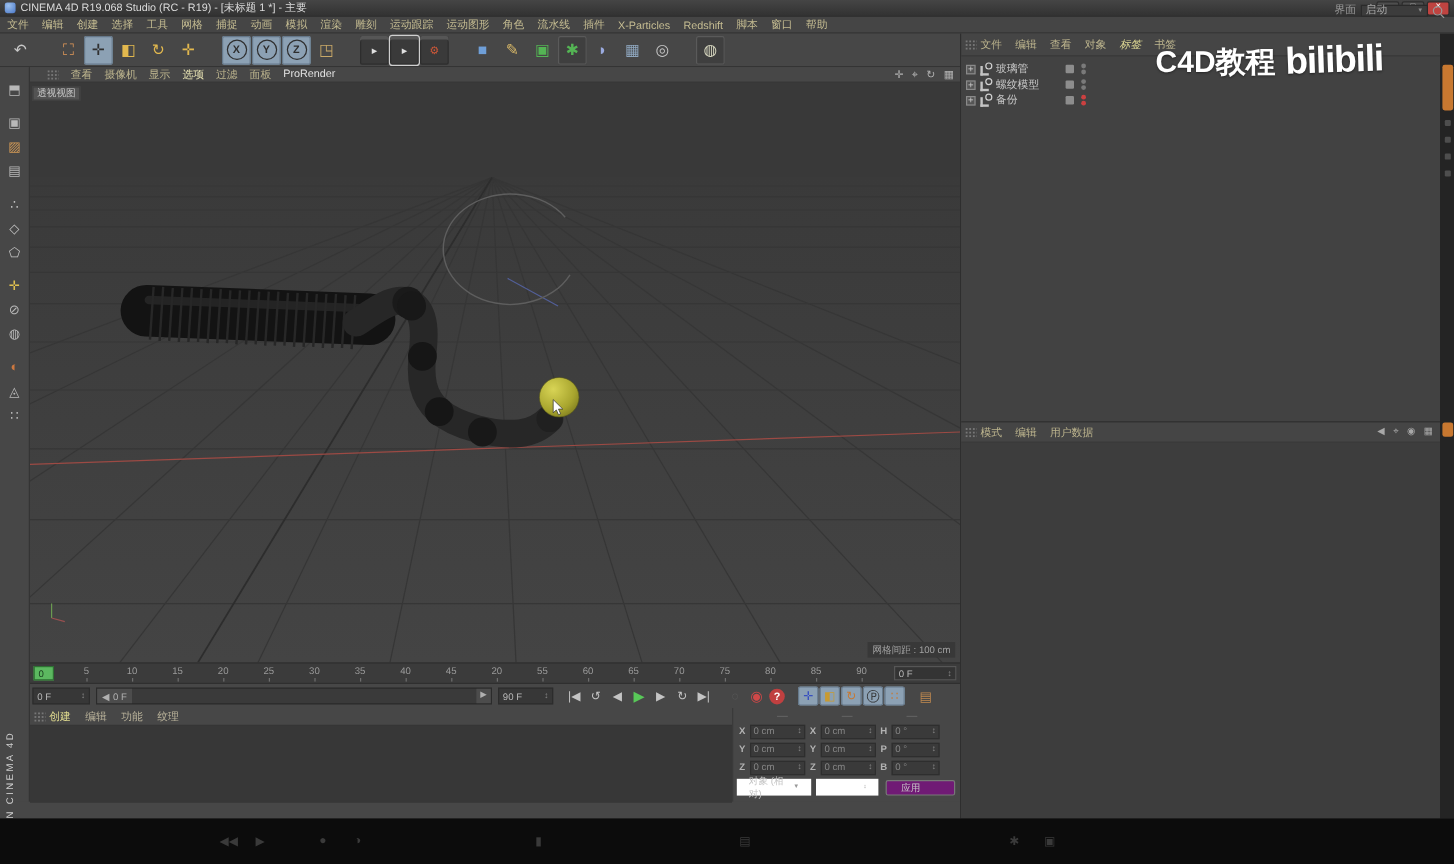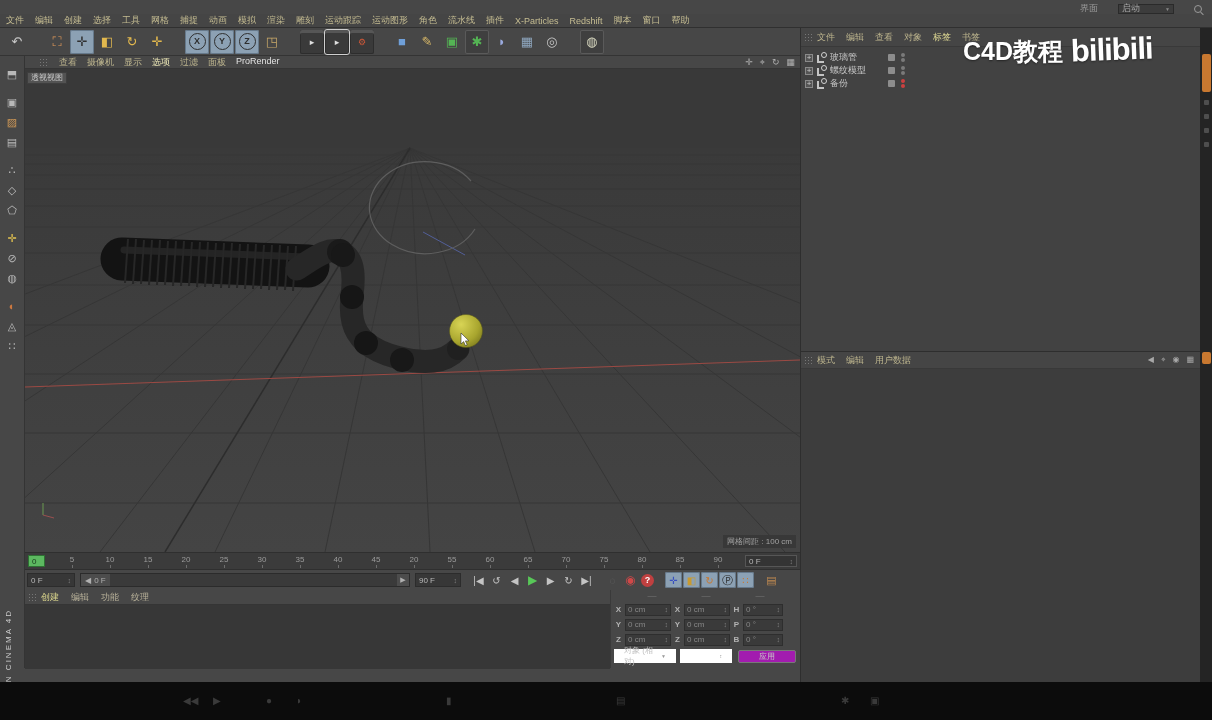--- a/index.html
+++ b/index.html
@@ -11,21 +11,21 @@
   .app-icon{width:9px;height:9px;border-radius:2px;background:radial-gradient(circle at 35% 30%,#9cc0ee,#4a78c8);flex:0 0 auto;}
   .title-text{color:#dcdcdc;white-space:nowrap;}
   .win-btns{margin-left:auto;display:flex;gap:2px;}
   .win-btn{width:17px;height:10px;border-radius:2px;background:#4e4e4e;border:1px solid #2c2c2c;color:#ccc;
            font-size:6px;line-height:9px;text-align:center;}
   .win-btn.close{background:#bf4340;color:#fff;}
   
   .menubar{position:absolute;left:0;top:14px;width:1212px;height:14px;background:#454545;border-bottom:1px solid #303030;
            display:flex;align-items:center;padding-left:6px;box-sizing:border-box;}
   .menubar .mi{margin-right:11px;color:#c6bd92;white-space:nowrap;}
-  .iface{position:absolute;right:10px;top:2px;display:flex;gap:20px;align-items:center;color:#9a9a9a;}
+  .iface{position:absolute;right:10px;top:2px;display:flex;gap:4px;align-items:center;color:#9a9a9a;}
   .iface-box{width:56px;height:10px;background:#3c3c3c;border:1px solid #2a2a2a;color:#a8a8a8;display:flex;align-items:center;
              padding:0 3px;box-sizing:border-box;}
   .iface-box .car{margin-left:auto;font-size:5px;color:#888;}
   .mag{width:6px;height:6px;border:1px solid #999;border-radius:50%;position:relative;}
   .mag::after{content:"";position:absolute;width:4px;height:1px;background:#999;transform:rotate(45deg);right:-3px;bottom:-2px;}
   
   .toolbar{position:absolute;left:0;top:28px;width:1212px;height:28px;background:#474747;border-bottom:1px solid #343434;
            display:flex;align-items:center;padding-left:5px;box-sizing:border-box;}
   .tb{width:24px;height:24px;display:flex;align-items:center;justify-content:center;font-size:13px;margin-right:1px;
       border-radius:2px;flex:0 0 auto;}
@@ -109,31 +109,31 @@
   .co-row{display:flex;align-items:center;height:15px;padding-left:3px;gap:2px;}
   .cl{width:9px;color:#b2b2b2;font-weight:bold;font-size:8px;text-align:center;flex:0 0 auto;}
   .cf{width:46px;height:12px;background:#3a3a3a;border:1px solid #2e2e2e;color:#868686;font-size:8px;display:flex;
       align-items:center;padding:0 2px;box-sizing:border-box;flex:0 0 auto;}
   .cf.c3{width:40px;}
   .co-bottom{display:flex;align-items:center;gap:4px;padding:2px 4px 0 3px;}
   .dd{width:62px;height:13px;background:#3f3f3f;border:7px solid #ffffff;color:#c2c2c2;font-size:8px;display:flex;
       align-items:center;padding:0 3px;box-sizing:border-box;}
   .dd .car{margin-left:auto;font-size:5px;color:#999;}
   .dd.dim{color:#6e6e6e;width:52px;}
-  .apply{width:58px;height:13px;background:#a21caf;border:1px solid #787878;border-radius:2px;color:#c8c8c8;
-         font-size:8px;text-align:center;line-height:12px;margin-left:auto;box-sizing:border-box;}
+  .apply{width:58px;height:13px;background:#701a75;border:1px solid #787878;border-radius:2px;color:#c8c8c8;
+         font-size:8px;line-height:12px;margin-left:auto;box-sizing:border-box;padding-left:12px;}
   
   .statusbar{position:absolute;left:0;top:668px;width:800px;height:14px;background:#474747;border-top:1px solid #353535;
              display:flex;align-items:center;color:#b4b4b4;padding-left:16px;box-sizing:border-box;}
   
   .right-panel{position:absolute;left:800px;top:28px;width:412px;height:654px;background:#454545;
                border-left:1px solid #2e2e2e;box-sizing:border-box;}
   .om-menu{height:18px;display:flex;gap:11px;align-items:center;padding-left:16px;border-bottom:1px solid #393939;position:relative;}
   .om-menu .mi{color:#bdb58e;}
-  .om-menu .mi.hl{color:#e0da94;}
+  .om-menu .mi.hl{color:#e0da94;font-style:italic;}
   .om-tree{height:304px;background:#424242;padding-top:4px;box-sizing:border-box;}
   .obj-row{display:flex;align-items:center;height:13px;padding-left:4px;gap:2px;color:#c8c8c8;}
   .expander{width:8px;height:8px;border:1px solid #8a8a8a;background:#555;font-size:8px;line-height:6px;text-align:center;
             color:#ccc;box-sizing:border-box;flex:0 0 auto;}
   .expander.none{border:none;background:none;}
   .obj-icon{width:12px;height:10px;position:relative;margin-right:1px;flex:0 0 auto;}
   .obj-icon.sweep::before{content:"";position:absolute;left:2px;top:2px;width:5px;height:6px;
                           border-left:2px solid #c4c4c4;border-bottom:2px solid #c4c4c4;}
   .obj-icon.sweep::after{content:"";position:absolute;right:0;top:-1px;width:4px;height:4px;border:1px solid #d2d2d2;border-radius:50%;}
   .obj-icon.spline{color:#d0d0d0;font-size:9px;line-height:10px;text-align:center;}
@@ -167,20 +167,29 @@
   .vb-icon:nth-of-type(5){left:446px;}
   .vb-icon:nth-of-type(6){left:616px;}
   .vb-icon:nth-of-type(7){left:841px;}
   .vb-icon:nth-of-type(8){left:870px;}
 </style>
 </head>
 <body>
 
 <div id="app">
 
+  <div class="titlebar">
+    <span class="app-icon"></span>
+    <span class="title-text">CINEMA 4D R19.068 Studio (RC - R19) - [未标题 1 *] - 主要</span>
+    <span class="win-btns">
+      <span class="win-btn">—</span>
+      <span class="win-btn">▢</span>
+      <span class="win-btn close">✕</span>
+    </span>
+  </div>
 
   <div class="menubar">
 
   <span class="mi">文件</span>
       <span class="mi">编辑</span>
       <span class="mi">创建</span>
       <span class="mi">选择</span>
       <span class="mi">工具</span>
       <span class="mi">网格</span>
       <span class="mi">捕捉</span>

